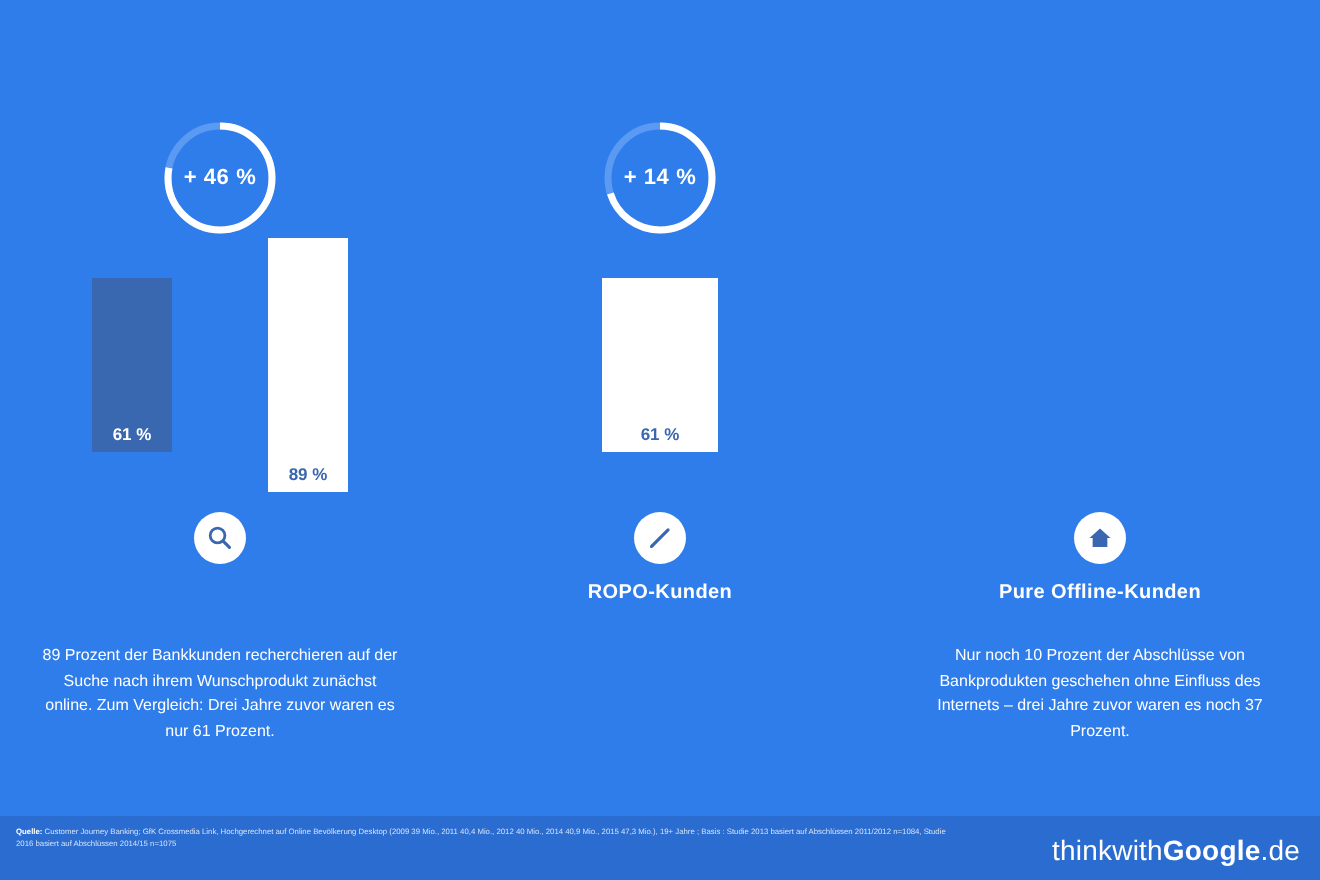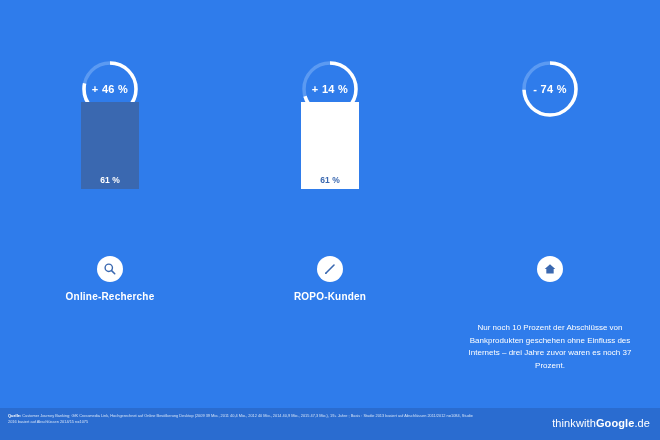--- a/index.html
+++ b/index.html
@@ -32,21 +32,21 @@
   .donut-label{
     position:absolute;left:0;top:0;width:62px;height:62px;
     display:flex;align-items:center;justify-content:center;
     font-size:11px;font-weight:bold;letter-spacing:.3px;color:#ffffff;
   }
 
   
   .bars{
     position:absolute;bottom:138px;left:50%;transform:translateX(-50%);
     width:130px;height:160px;
-    display:flex;align-items:flex-start;justify-content:center;gap:46px;
+    display:flex;align-items:center;justify-content:center;gap:46px;
   }
   .bar{
     position:relative;width:58px;margin:0 1px;
   }
   .bar .fill{
     width:100%;
     box-sizing:border-box;
   }
   .bar.dark .fill{background:#3a68b0;}
   .bar.light .fill{background:#ffffff;}
@@ -82,21 +82,21 @@
     position:absolute;left:0;bottom:0;width:660px;height:32px;
     background:#2a6cd0;
   }
   .source{
     position:absolute;left:8px;top:5px;width:470px;
     font-size:3.9px;line-height:1.5;color:#d4e2f7;
   }
   .source b{color:#ffffff;}
   .brand{
     position:absolute;right:10px;top:9px;
-    font-size:11px;color:#ffffff;letter-spacing:.1px;
+    font-size:14px;color:#ffffff;letter-spacing:.1px;
   }
   .brand .bold{font-weight:bold;}
 </style>
 </head>
 <body>
 
 <div class="canvas">
 
   <div class="cols">
 
@@ -107,30 +107,34 @@
           <circle cx="31" cy="31" r="26" fill="none" stroke="#ffffff" stroke-width="3.5" stroke-dasharray="127.4 163.4" stroke-linecap="butt" transform="rotate(-90 31 31)"></circle>
         </svg>
         <div class="donut-label">+ 46 %</div>
       </div>
 
       <div class="bars">
         <div class="bar dark">
           <div class="fill" style="height:87px;"></div>
           <div class="val">61 %</div>
         </div>
+        <div class="bar light">
+          <div class="fill" style="height:127px;"></div>
+          <div class="val">89 %</div>
+        </div>
       </div>
 
       <div class="icon-circle">
         <svg width="14" height="14" viewBox="0 0 16 16">
           <circle cx="6.6" cy="6.6" r="4.2" fill="none" stroke="#3a68b0" stroke-width="1.6"></circle>
           <line x1="9.8" y1="9.8" x2="13.4" y2="13.4" stroke="#3a68b0" stroke-width="1.8" stroke-linecap="round"></line>
         </svg>
       </div>
 
-      <div class="col-title">Online-Recherche</div>
+      <div class="col-desc">89 Prozent der Bankkunden recherchieren auf der Suche nach ihrem Wunschprodukt zunächst online. Zum Vergleich: Drei Jahre zuvor waren es nur 61 Prozent.</div>
     </div>
 
     <div class="col">
       <div class="donut-wrap">
         <svg width="62" height="62" viewBox="0 0 62 62">
           <circle cx="31" cy="31" r="26" fill="none" stroke="#5b9af2" stroke-width="3.5"></circle>
           <circle cx="31" cy="31" r="26" fill="none" stroke="#ffffff" stroke-width="3.5" stroke-dasharray="114.4 176.4" stroke-linecap="butt" transform="rotate(-90 31 31)"></circle>
         </svg>
         <div class="donut-label">+ 14 %</div>
       </div>
@@ -146,35 +150,29 @@
         <svg width="14" height="14" viewBox="0 0 16 16">
           <line x1="3.2" y1="12.8" x2="12.6" y2="3.4" stroke="#3a68b0" stroke-width="1.8" stroke-linecap="round"></line>
           <path d="M2.4 13.6 L3.0 11.6 L4.4 13.0 Z" fill="#3a68b0"></path>
         </svg>
       </div>
 
       <div class="col-title">ROPO-Kunden</div>
     </div>
 
     <div class="col">
-      <div class="donut-wrap">
-        <svg width="62" height="62" viewBox="0 0 62 62">
-          <circle cx="31" cy="31" r="26" fill="none" stroke="#5b9af2" stroke-width="3.5"></circle>
-          <circle cx="31" cy="31" r="26" fill="none" stroke="#ffffff" stroke-width="3.5" stroke-dasharray="120.9 169.9" stroke-linecap="butt" transform="rotate(-90 31 31)"></circle>
-        </svg>
-        <div class="donut-label">- 74 %</div>
-      </div>
 
 
       <div class="icon-circle">
         <svg width="14" height="14" viewBox="0 0 16 16">
           <path d="M8 2.6 L14 8 L12.2 8 L12.2 13.2 L3.8 13.2 L3.8 8 L2 8 Z" fill="#3a68b0"></path>
         </svg>
       </div>
 
+      <div class="col-title">Pure Offline-Kunden</div>
       <div class="col-desc">Nur noch 10 Prozent der Abschlüsse von Bankprodukten geschehen ohne Einfluss des Internets – drei Jahre zuvor waren es noch 37 Prozent.</div>
     </div>
 
   </div>
 
   <div class="footer">
     <div class="source">
       <b>Quelle:</b>
       <span>Customer Journey Banking; GfK Crossmedia Link, Hochgerechnet auf Online Bevölkerung Desktop (2009 39 Mio., 2011 40,4 Mio., 2012 40 Mio., 2014 40,9 Mio., 2015 47,3 Mio.), 19+ Jahre ; Basis : Studie 2013 basiert auf Abschlüssen 2011/2012 n=1084, Studie 2016 basiert auf Abschlüssen 2014/15 n=1075</span>
     </div>

